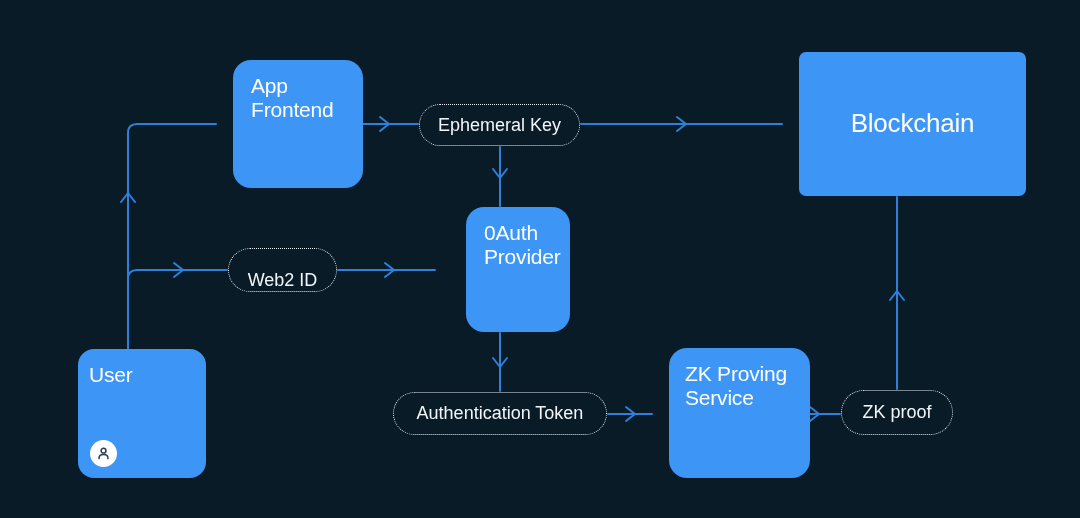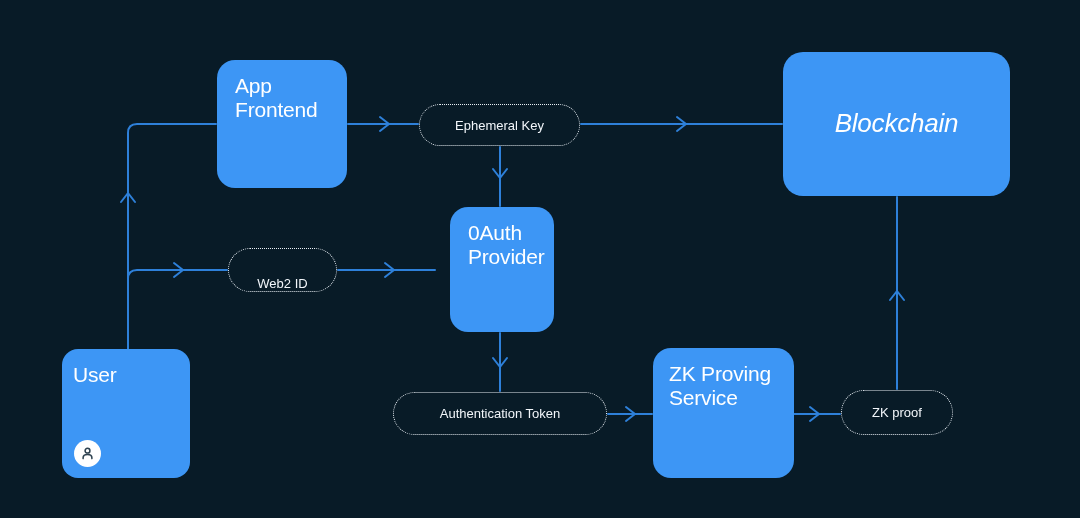--- a/index.html
+++ b/index.html
@@ -25,36 +25,37 @@
     position: absolute;
     background: #3D96F5;
     color: #FFFFFF;
     border-radius: 18px;
     box-sizing: border-box;
     padding: 14px 18px;
     font-size: 21px;
     font-weight: 500;
     line-height: 1.15;
     letter-spacing: -0.2px;
+    margin-left: 16px;
   }
   .node.center {
     display: flex;
     align-items: center;
     justify-content: center;
     padding: 0;
     font-size: 26px;
   }
   .pill {
     position: absolute;
     box-sizing: border-box;
     border: 1.6px dotted #E9EFF5;
     border-radius: 999px;
     background: #081B27;
     color: #F2F6FA;
-    font-size: 13px;
+    font-size: 18px;
     display: flex;
     align-items: center;
     justify-content: center;
     white-space: nowrap;
   }
   .avatar {
     position: absolute;
     left: 12px;
     bottom: 11px;
     width: 27px;
@@ -94,21 +95,21 @@
       <path d="M626 407 L635 414 L626 421"></path>
       <path d="M810 407 L819 414 L810 421"></path>
       <path d="M890 300 L897 291 L904 300"></path>
     </g>
   </svg>
 
   <div class="node" style="left:217px; top:60px; width:130px; height:128px;">
     <span>App Frontend</span>
   </div>
 
-  <div class="node center" style="left:783px; top:52px; width:227px; height:144px; border-radius:20px;font-style:italic;">
+  <div class="node center" style="left:783px; top:52px; width:227px; height:144px; border-radius:7px;">
     <span>Blockchain</span>
   </div>
 
   <div class="node" style="left:450px; top:207px; width:104px; height:125px;">
     <span>0Auth Provider</span>
   </div>
 
   <div class="node" style="left:653px; top:348px; width:141px; height:130px;padding-left:16px;">
     <span>ZK Proving Service</span>
   </div>

